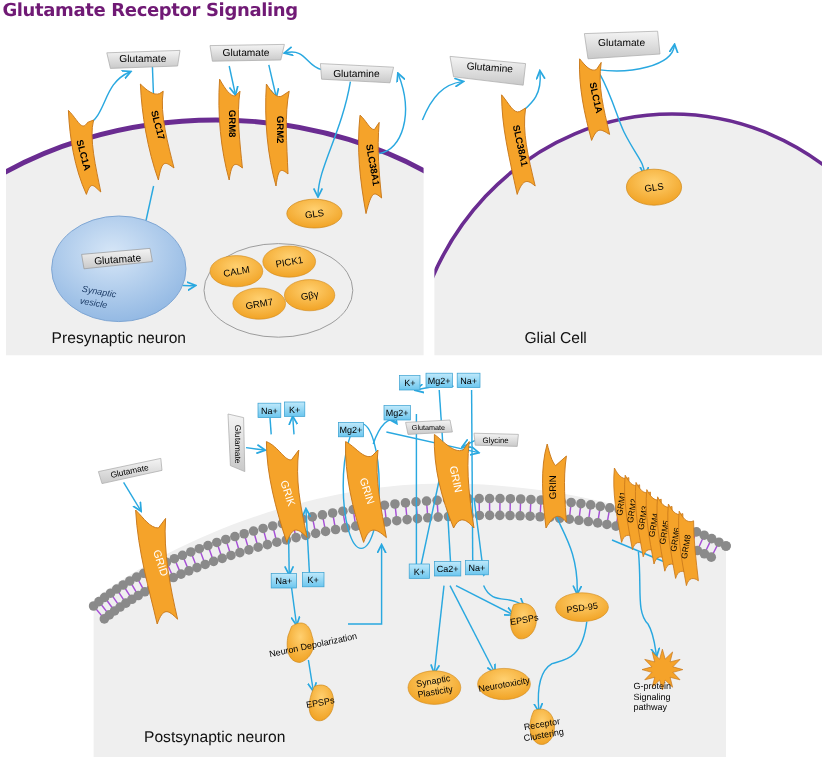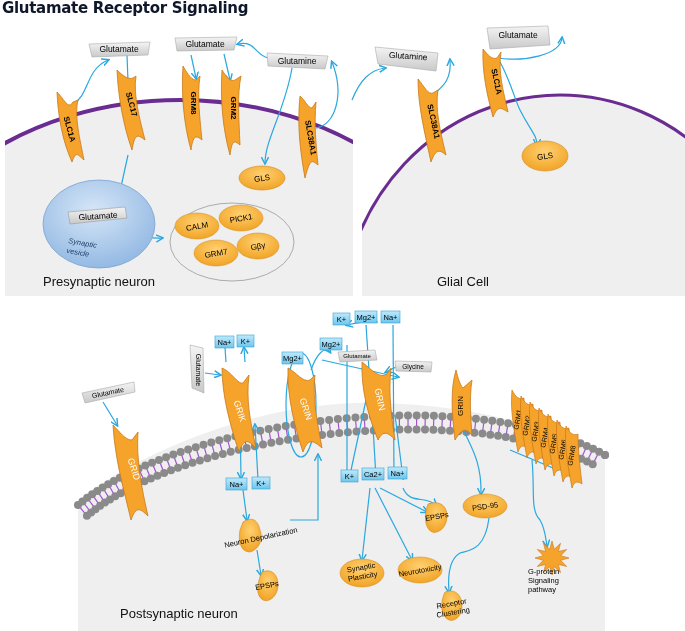--- a/index.html
+++ b/index.html
@@ -1,17 +1,17 @@
 <!DOCTYPE html>
 <html><head>
 <meta charset="utf-8">
 <style>
   html, body { margin: 0; padding: 0; background: #ffffff; }
   body { width: 685px; height: 631px; position: relative; overflow: hidden; font-family: "Liberation Sans", sans-serif; }
-  #title { position: absolute; left: 2px; top: -1px; font-size: 15px; font-weight: bold; color: #0f172a; font-family: "DejaVu Sans", sans-serif; letter-spacing: -0.3px; }
+  #title { position: absolute; left: 2px; top: -1px; font-size: 15px; font-weight: bold; color: #701a75; font-family: "DejaVu Sans", sans-serif; letter-spacing: -0.3px; }
   svg#diagram { position: absolute; left: 0; top: 0; }
   .lbl { font-family: "Liberation Sans", sans-serif; }
 </style>
 </head>
 <body>
 
 <div id="title">Glutamate Receptor Signaling</div>
 
 <svg id="diagram" width="685" height="631" viewBox="0 0 685 631" xmlns="http://www.w3.org/2000/svg">
   <defs>

